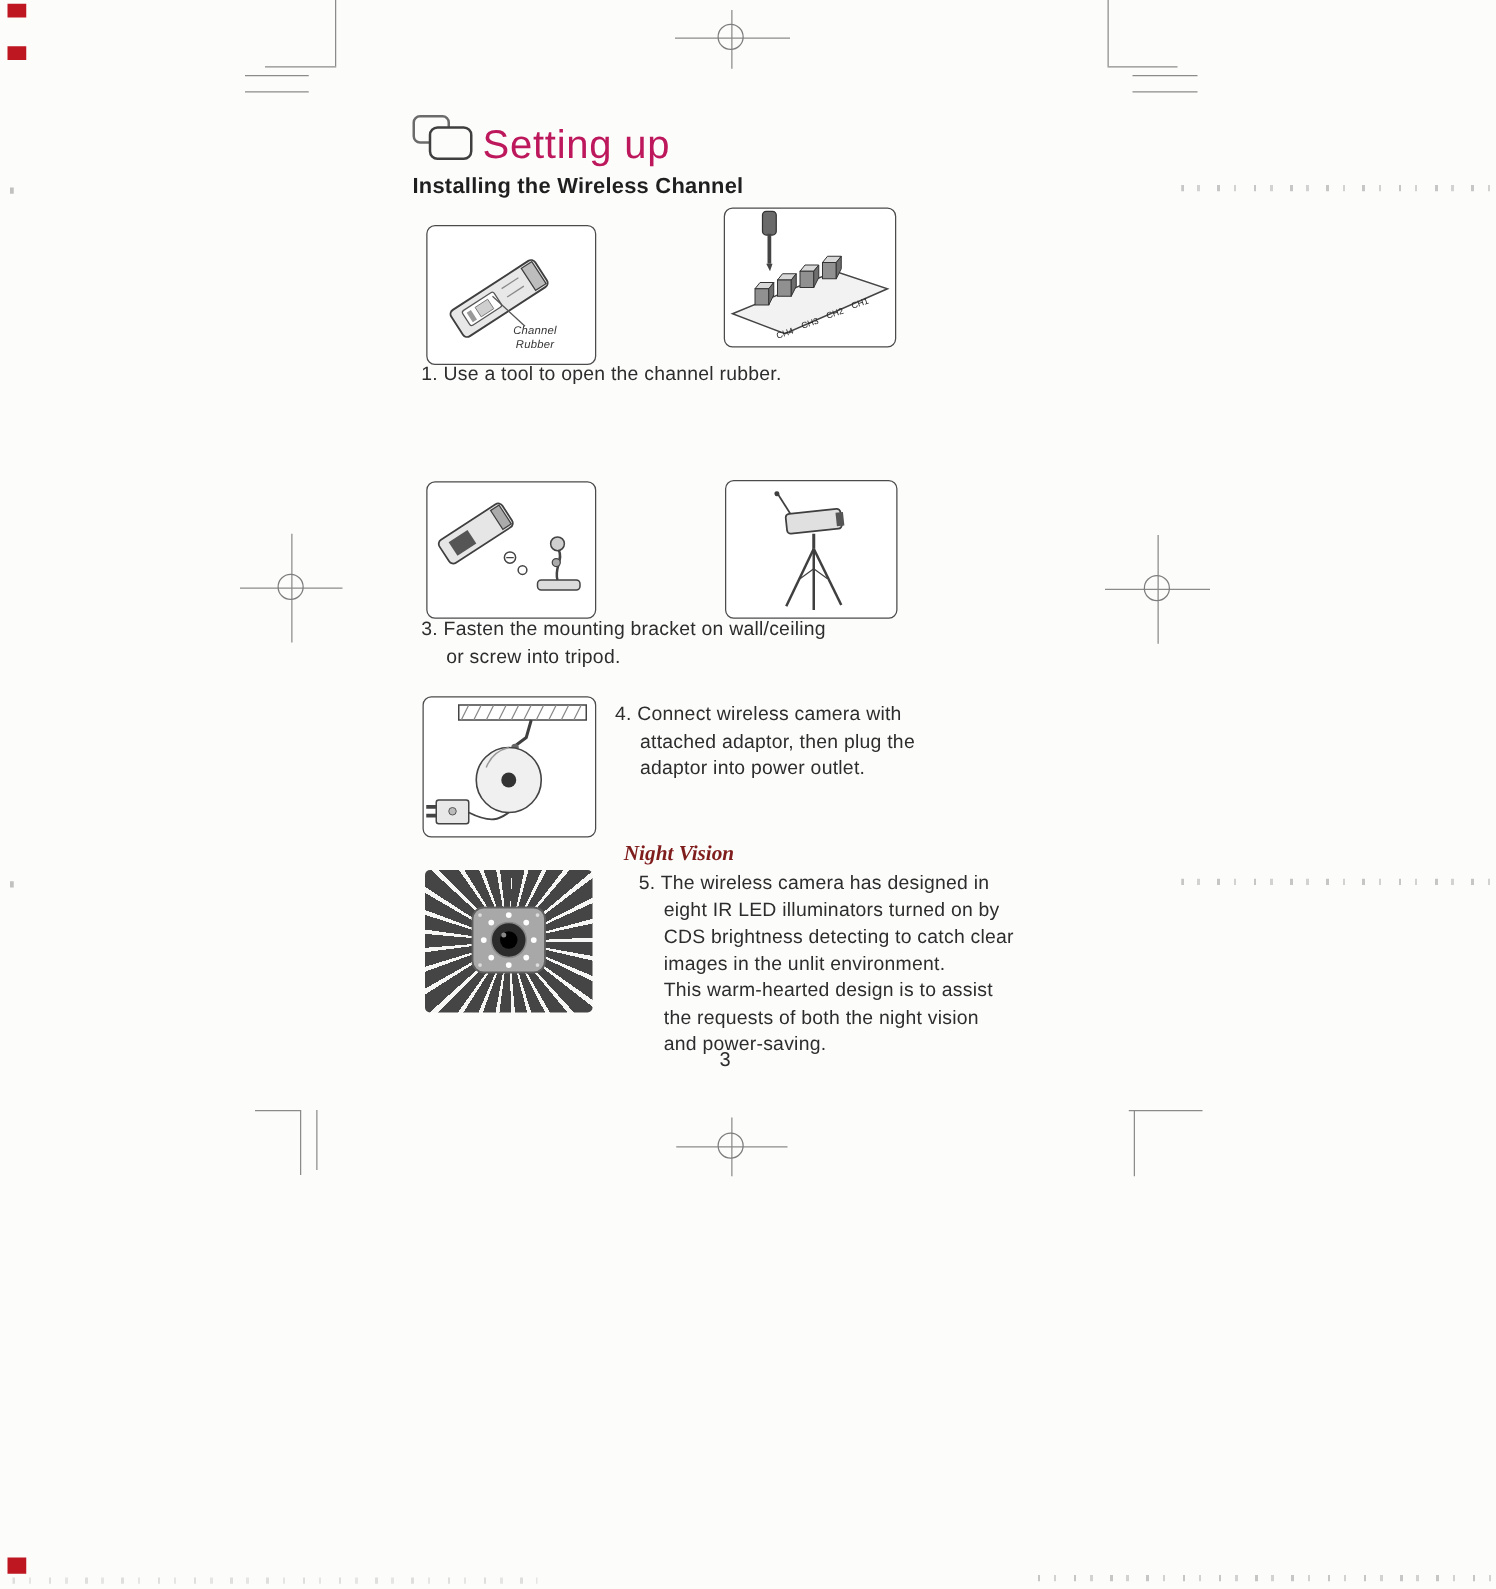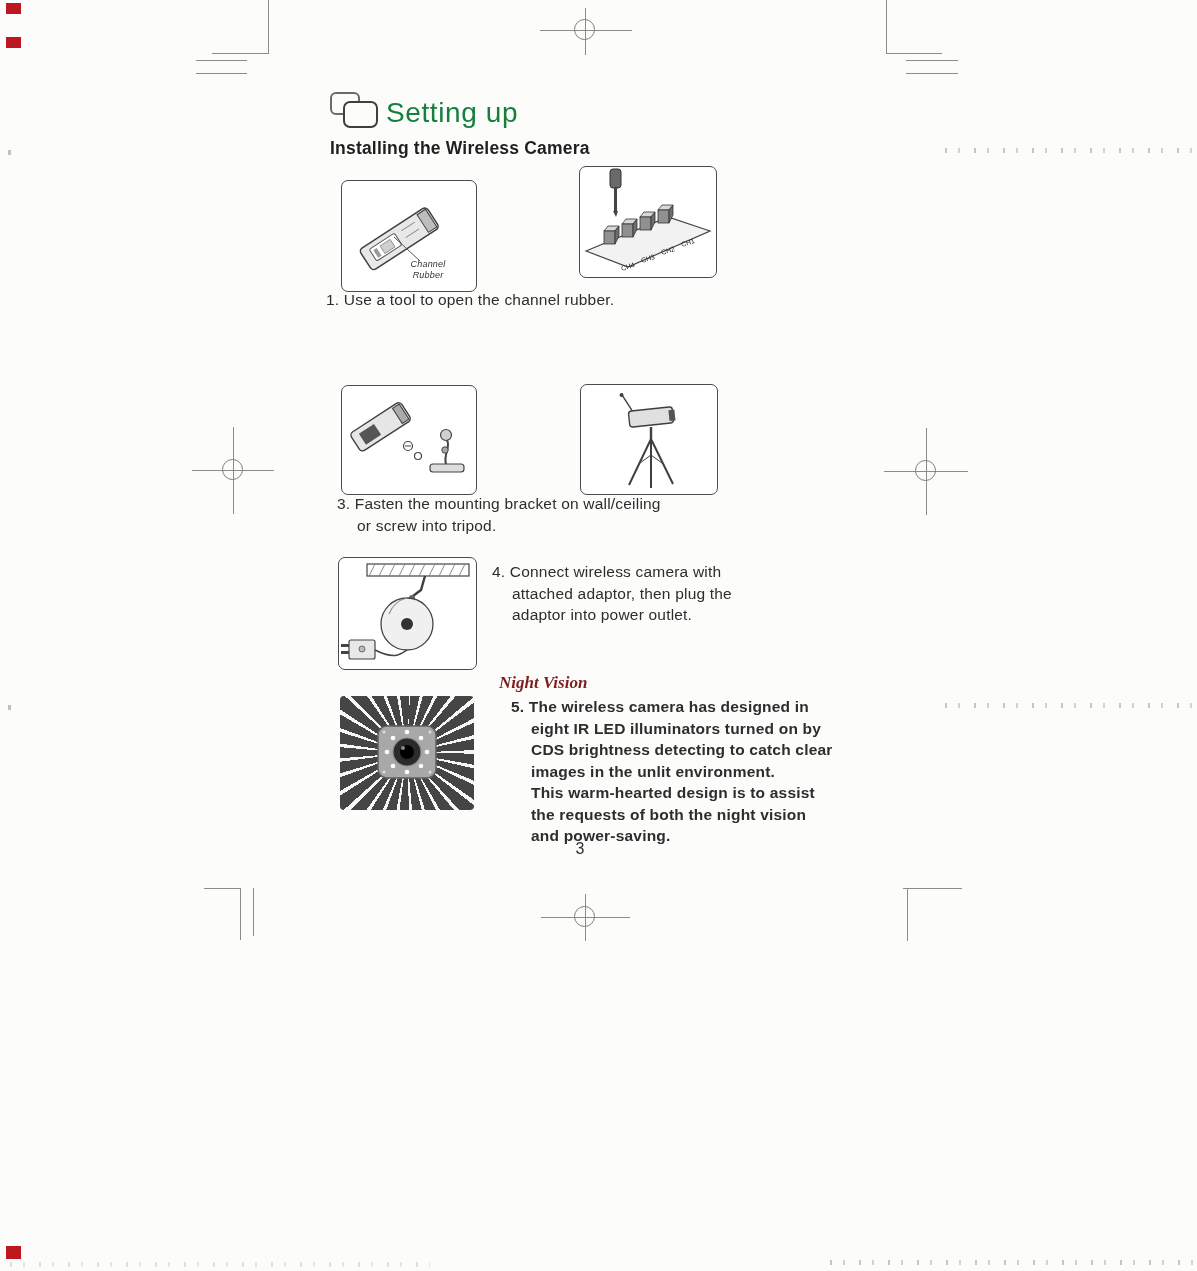--- a/index.html
+++ b/index.html
@@ -15,21 +15,21 @@
   .rc{position:absolute;width:21px;height:21px;border:1px solid #7d7d7d;border-radius:50%;box-sizing:border-box;background:transparent;}
   .redsq{position:absolute;width:15px;height:11px;background:#bf1722;}
   .noise{position:absolute;height:5px;opacity:.55;
     background:repeating-linear-gradient(90deg,#9a9a9a 0 2px,transparent 2px 13px,#b0b0b0 13px 15px,transparent 15px 29px);}
   .speck{position:absolute;width:3px;height:5px;background:#9a9a9a;opacity:.6;}
 
   
   .title-row{position:absolute;left:330px;top:92px;height:44px;}
   .icon-back{position:absolute;left:0;top:0;width:26px;height:19px;border:2px solid #6b6b6b;border-radius:6px;background:transparent;}
   .icon-front{position:absolute;left:13px;top:9px;width:31px;height:23px;border:2.5px solid #3f3f3f;border-radius:7px;background:#fcfcfb;}
-  .doc-title{position:absolute;left:56px;top:5px;font-size:28px;letter-spacing:.6px;color:#15803d;white-space:nowrap;}
+  .doc-title{position:absolute;left:56px;top:5px;font-size:32px;letter-spacing:.6px;color:#be185d;white-space:nowrap;}
   .doc-subtitle{position:absolute;left:330px;top:138px;font-size:17.5px;font-weight:bold;letter-spacing:.2px;color:#1f1f1f;white-space:nowrap;}
 
   .figure{position:absolute;background:#fff;border:1.5px solid #4b4b4b;border-radius:7px;box-sizing:border-box;overflow:hidden;}
   .figure svg{display:block;}
 
   .step{position:absolute;font-size:15.5px;line-height:21.5px;letter-spacing:.2px;color:#2d2d2d;
         white-space:pre-line;padding-left:20px;text-indent:-20px;}
 
   .nv-heading{position:absolute;left:499px;top:673px;font-family:"Liberation Serif","DejaVu Serif",serif;
         font-weight:bold;font-style:italic;font-size:17px;color:#7f1d1d;}
@@ -97,21 +97,21 @@
   <div class="speck" style="left:8px;top:705px;"></div>
 
   <div class="title-row">
     <span>
       <span class="icon-back"></span>
       <span class="icon-front"></span>
     </span>
     <span class="doc-title">Setting up</span>
   </div>
 
-  <div class="doc-subtitle">Installing the Wireless Camera</div>
+  <div class="doc-subtitle">Installing the Wireless Channel</div>
 
   <div class="figure" style="left:341px;top:180px;width:136px;height:112px;font-style:italic;">
     <svg width="136" height="112" viewBox="0 0 136 112">
       <g transform="translate(24,80) rotate(-33)">
         <rect x="0" y="-13" width="80" height="25" rx="4" fill="#e8e8e8" stroke="#3f3f3f" stroke-width="1.5"></rect>
         <rect x="9" y="-8" width="30" height="14" rx="2" fill="#ffffff" stroke="#555" stroke-width="1"></rect>
         <rect x="12" y="-5" width="4" height="9" fill="#999"></rect>
         <rect x="20" y="-5" width="12" height="9" fill="#cfcfcf" stroke="#777" stroke-width="0.7"></rect>
         <rect x="68" y="-11" width="10" height="21" fill="#bdbdbd" stroke="#3f3f3f" stroke-width="1"></rect>
         <line x1="46" y1="-6" x2="62" y2="-6" stroke="#8a8a8a" stroke-width="1"></line>
@@ -146,21 +146,21 @@
       <rect x="34" y="20" width="3" height="24" fill="#444"></rect>
       <polygon points="33,44 38,44 36,50" fill="#444"></polygon>
 
       <text x="42" y="104" font-size="7" fill="#222" transform="rotate(-18 42 104)">CH4</text>
       <text x="62" y="96" font-size="7" fill="#222" transform="rotate(-18 62 96)">CH3</text>
       <text x="82" y="88" font-size="7" fill="#222" transform="rotate(-18 82 88)">CH2</text>
       <text x="102" y="80" font-size="7" fill="#222" transform="rotate(-18 102 80)">CH1</text>
     </svg>
   </div>
 
-  <div class="step" style="left:326px;top:289px;width:480px;">1. Use a tool to open the channel rubber.</div>
+  <div class="step" style="left:337px;top:289px;width:480px;">1. Use a tool to open the channel rubber.</div>
 
   <div class="figure" style="left:341px;top:385px;width:136px;height:110px;">
     <svg width="133" height="107" viewBox="0 0 133 107">
       <g transform="translate(14,58) rotate(-33)">
         <rect x="0" y="-12" width="60" height="22" rx="4" fill="#e6e6e6" stroke="#3f3f3f" stroke-width="1.4"></rect>
         <rect x="8" y="-7" width="18" height="13" fill="#555"></rect>
         <rect x="50" y="-10" width="8" height="18" fill="#ababab" stroke="#3f3f3f" stroke-width="1"></rect>
       </g>
       <circle cx="66" cy="60" r="4.5" fill="#fff" stroke="#444" stroke-width="1.2"></circle>
       <line x1="63" y1="60" x2="69" y2="60" stroke="#444" stroke-width="1"></line>
@@ -233,21 +233,21 @@
       </g>
       <g fill="#ddd">
         <circle cx="44" cy="36" r="1.5"></circle>
           <circle cx="90" cy="36" r="1.5"></circle>
         <circle cx="44" cy="76" r="1.5"></circle>
           <circle cx="90" cy="76" r="1.5"></circle>
       </g>
     </svg>
   </div>
 
-  <div class="step" style="left:511px;top:696px;width:340px;font-weight:bold;">5. The wireless camera has designed in
+  <div class="step" style="left:511px;top:696px;width:340px;">5. The wireless camera has designed in
 eight IR LED illuminators turned on by
 CDS brightness detecting to catch clear
 images in the unlit environment.
 This warm-hearted design is to assist
 the requests of both the night vision
 and power-saving.</div>
 
   <div class="page-number">3</div>
 
 </div>

